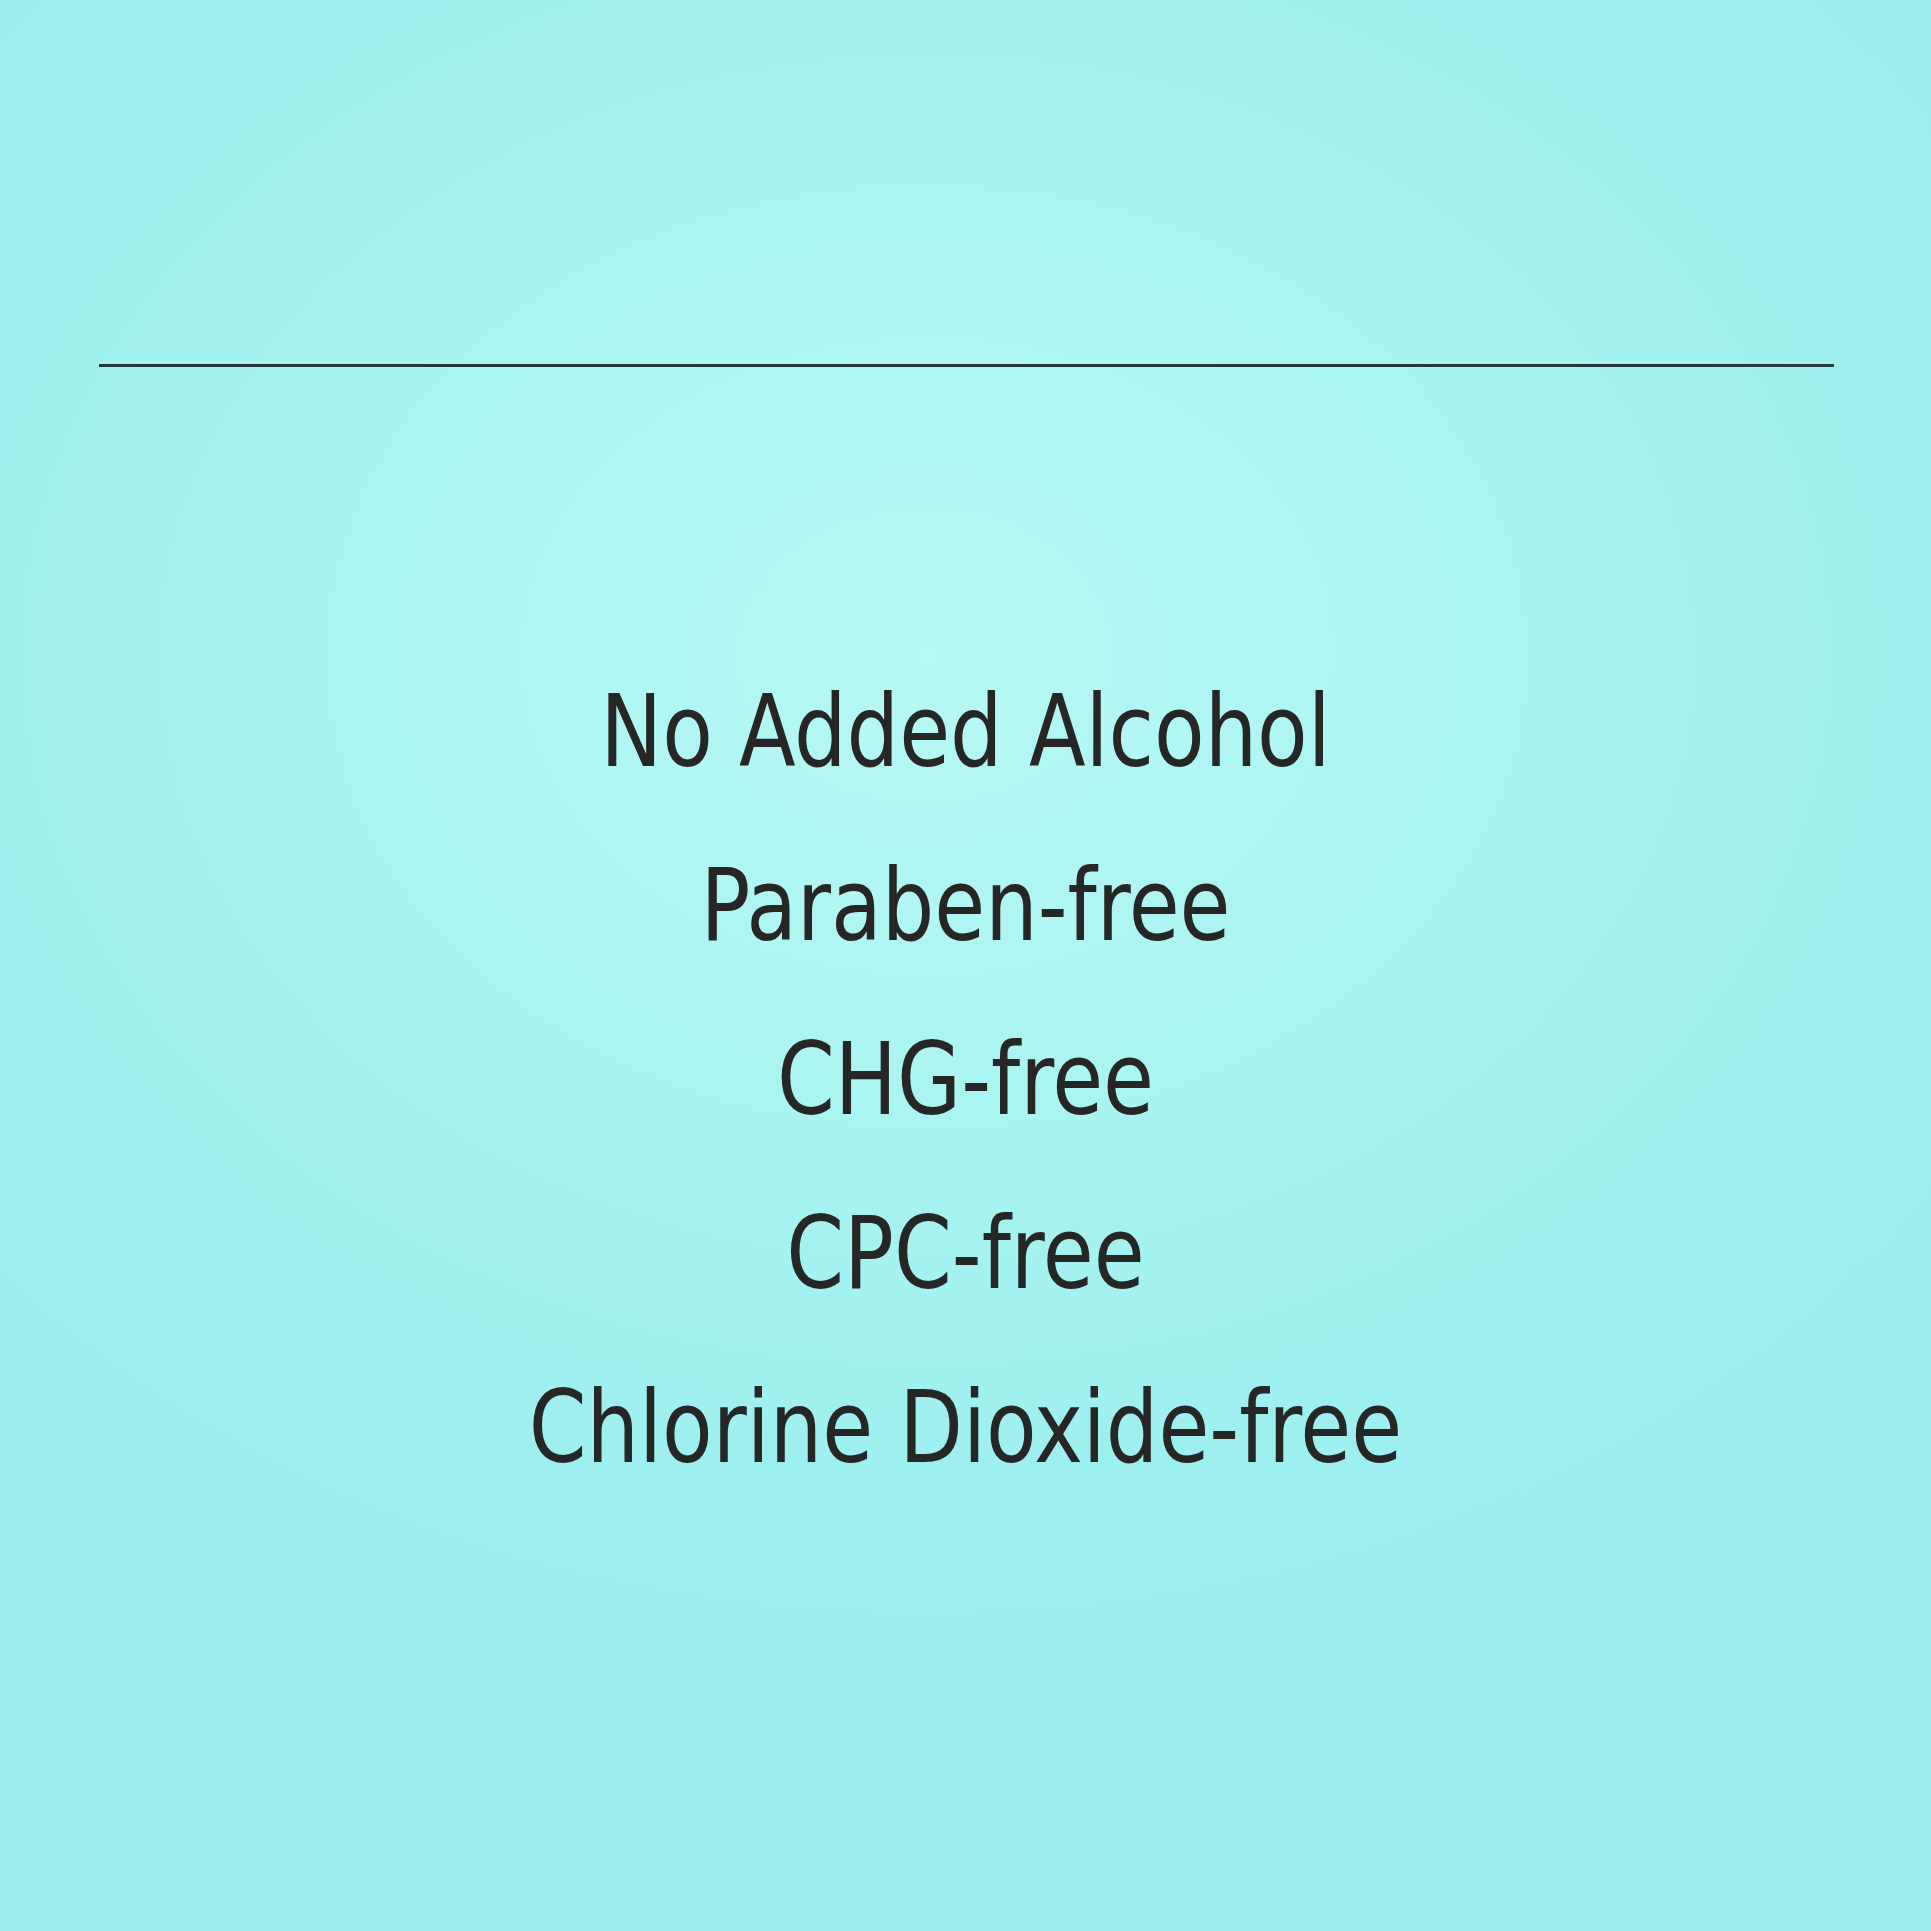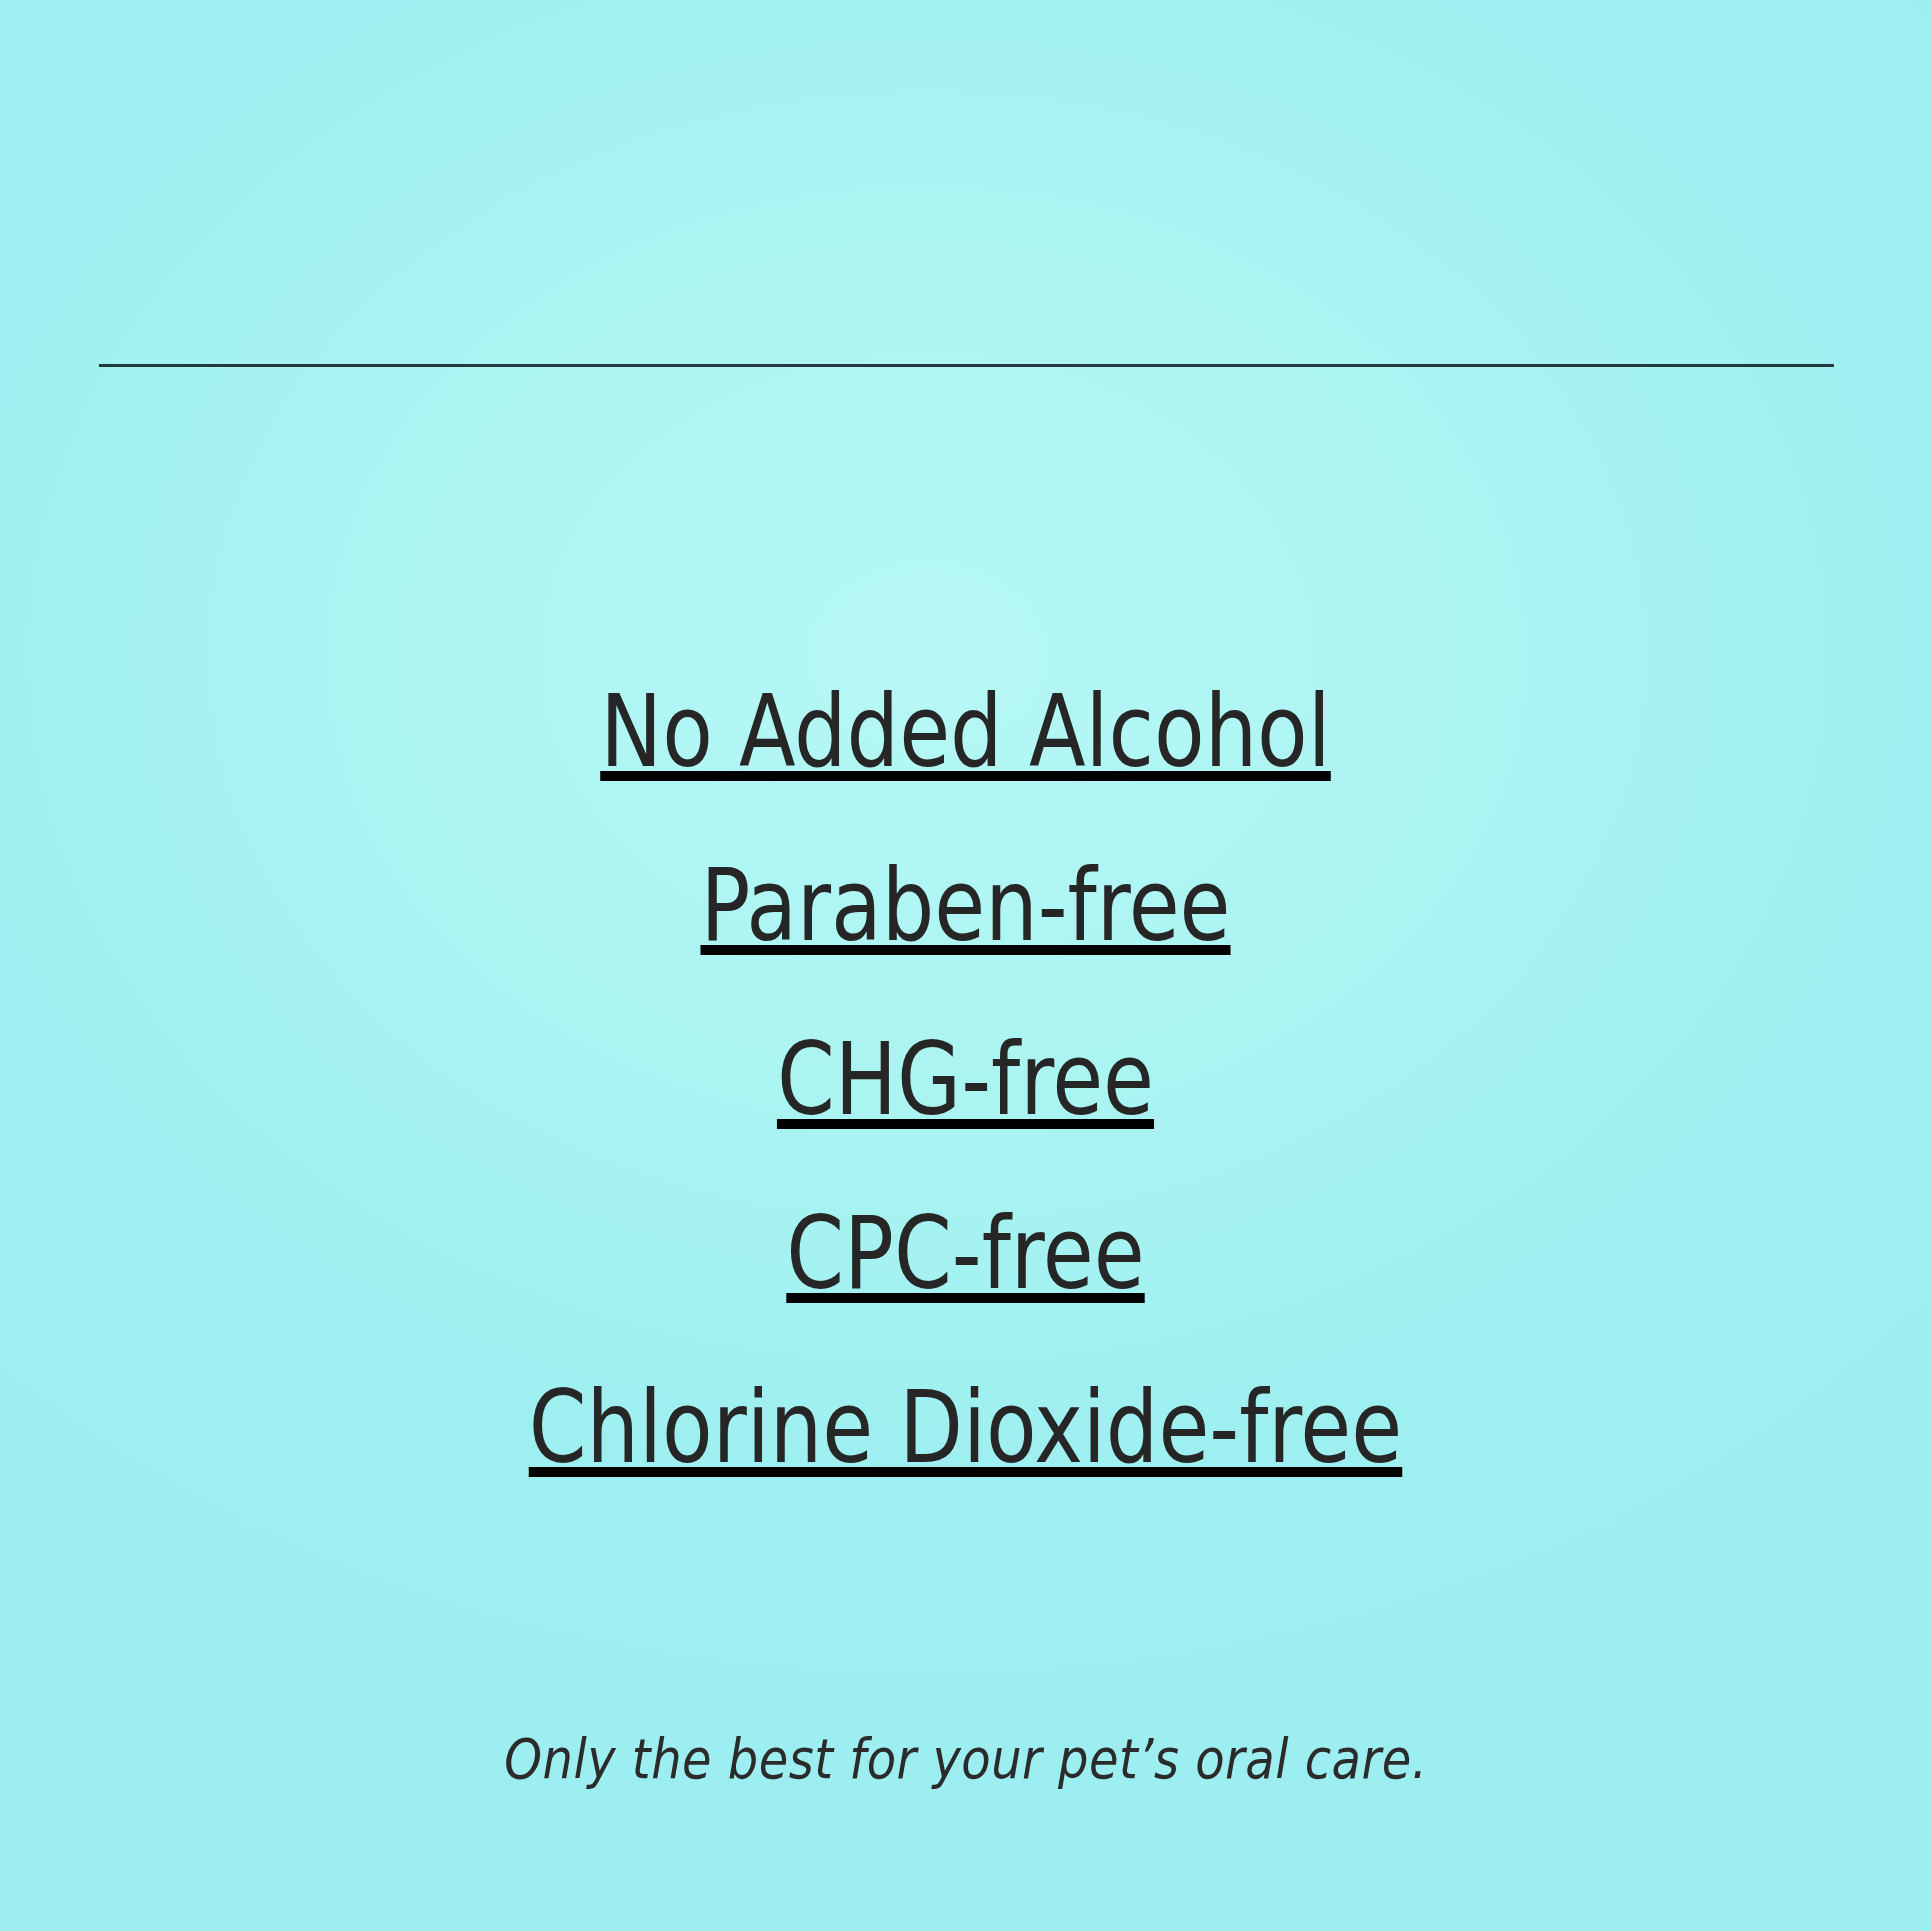--- a/index.html
+++ b/index.html
@@ -58,21 +58,20 @@
     background: #24393d;
   }
 
   
   #claims {
     position: absolute;
     left: 0;
     right: 0;
     top: 645px;
     text-align: center;
-    text-decoration: underline;
   }
   .claim-line {
     display: block;
     margin: 0;
     padding: 0;
     height: 174px;
     line-height: 174px;
     font-family: "DejaVu Sans Condensed", "Liberation Sans Narrow", "Liberation Sans", sans-serif;
     font-weight: 400;
     font-size: 100px;
@@ -114,18 +113,15 @@
   <div id="divider"></div>
 
   <div id="claims">
     <span class="claim-line">No Added Alcohol</span>
     <span class="claim-line">Paraben-free</span>
     <span class="claim-line">CHG-free</span>
     <span class="claim-line">CPC-free</span>
     <span class="claim-line">Chlorine Dioxide-free</span>
   </div>
 
-  <div id="tagline">
-    <span id="tagline-text">Only the best for your pet’s oral care.</span>
-  </div>
 
 </div>
 
 
 </body></html>

